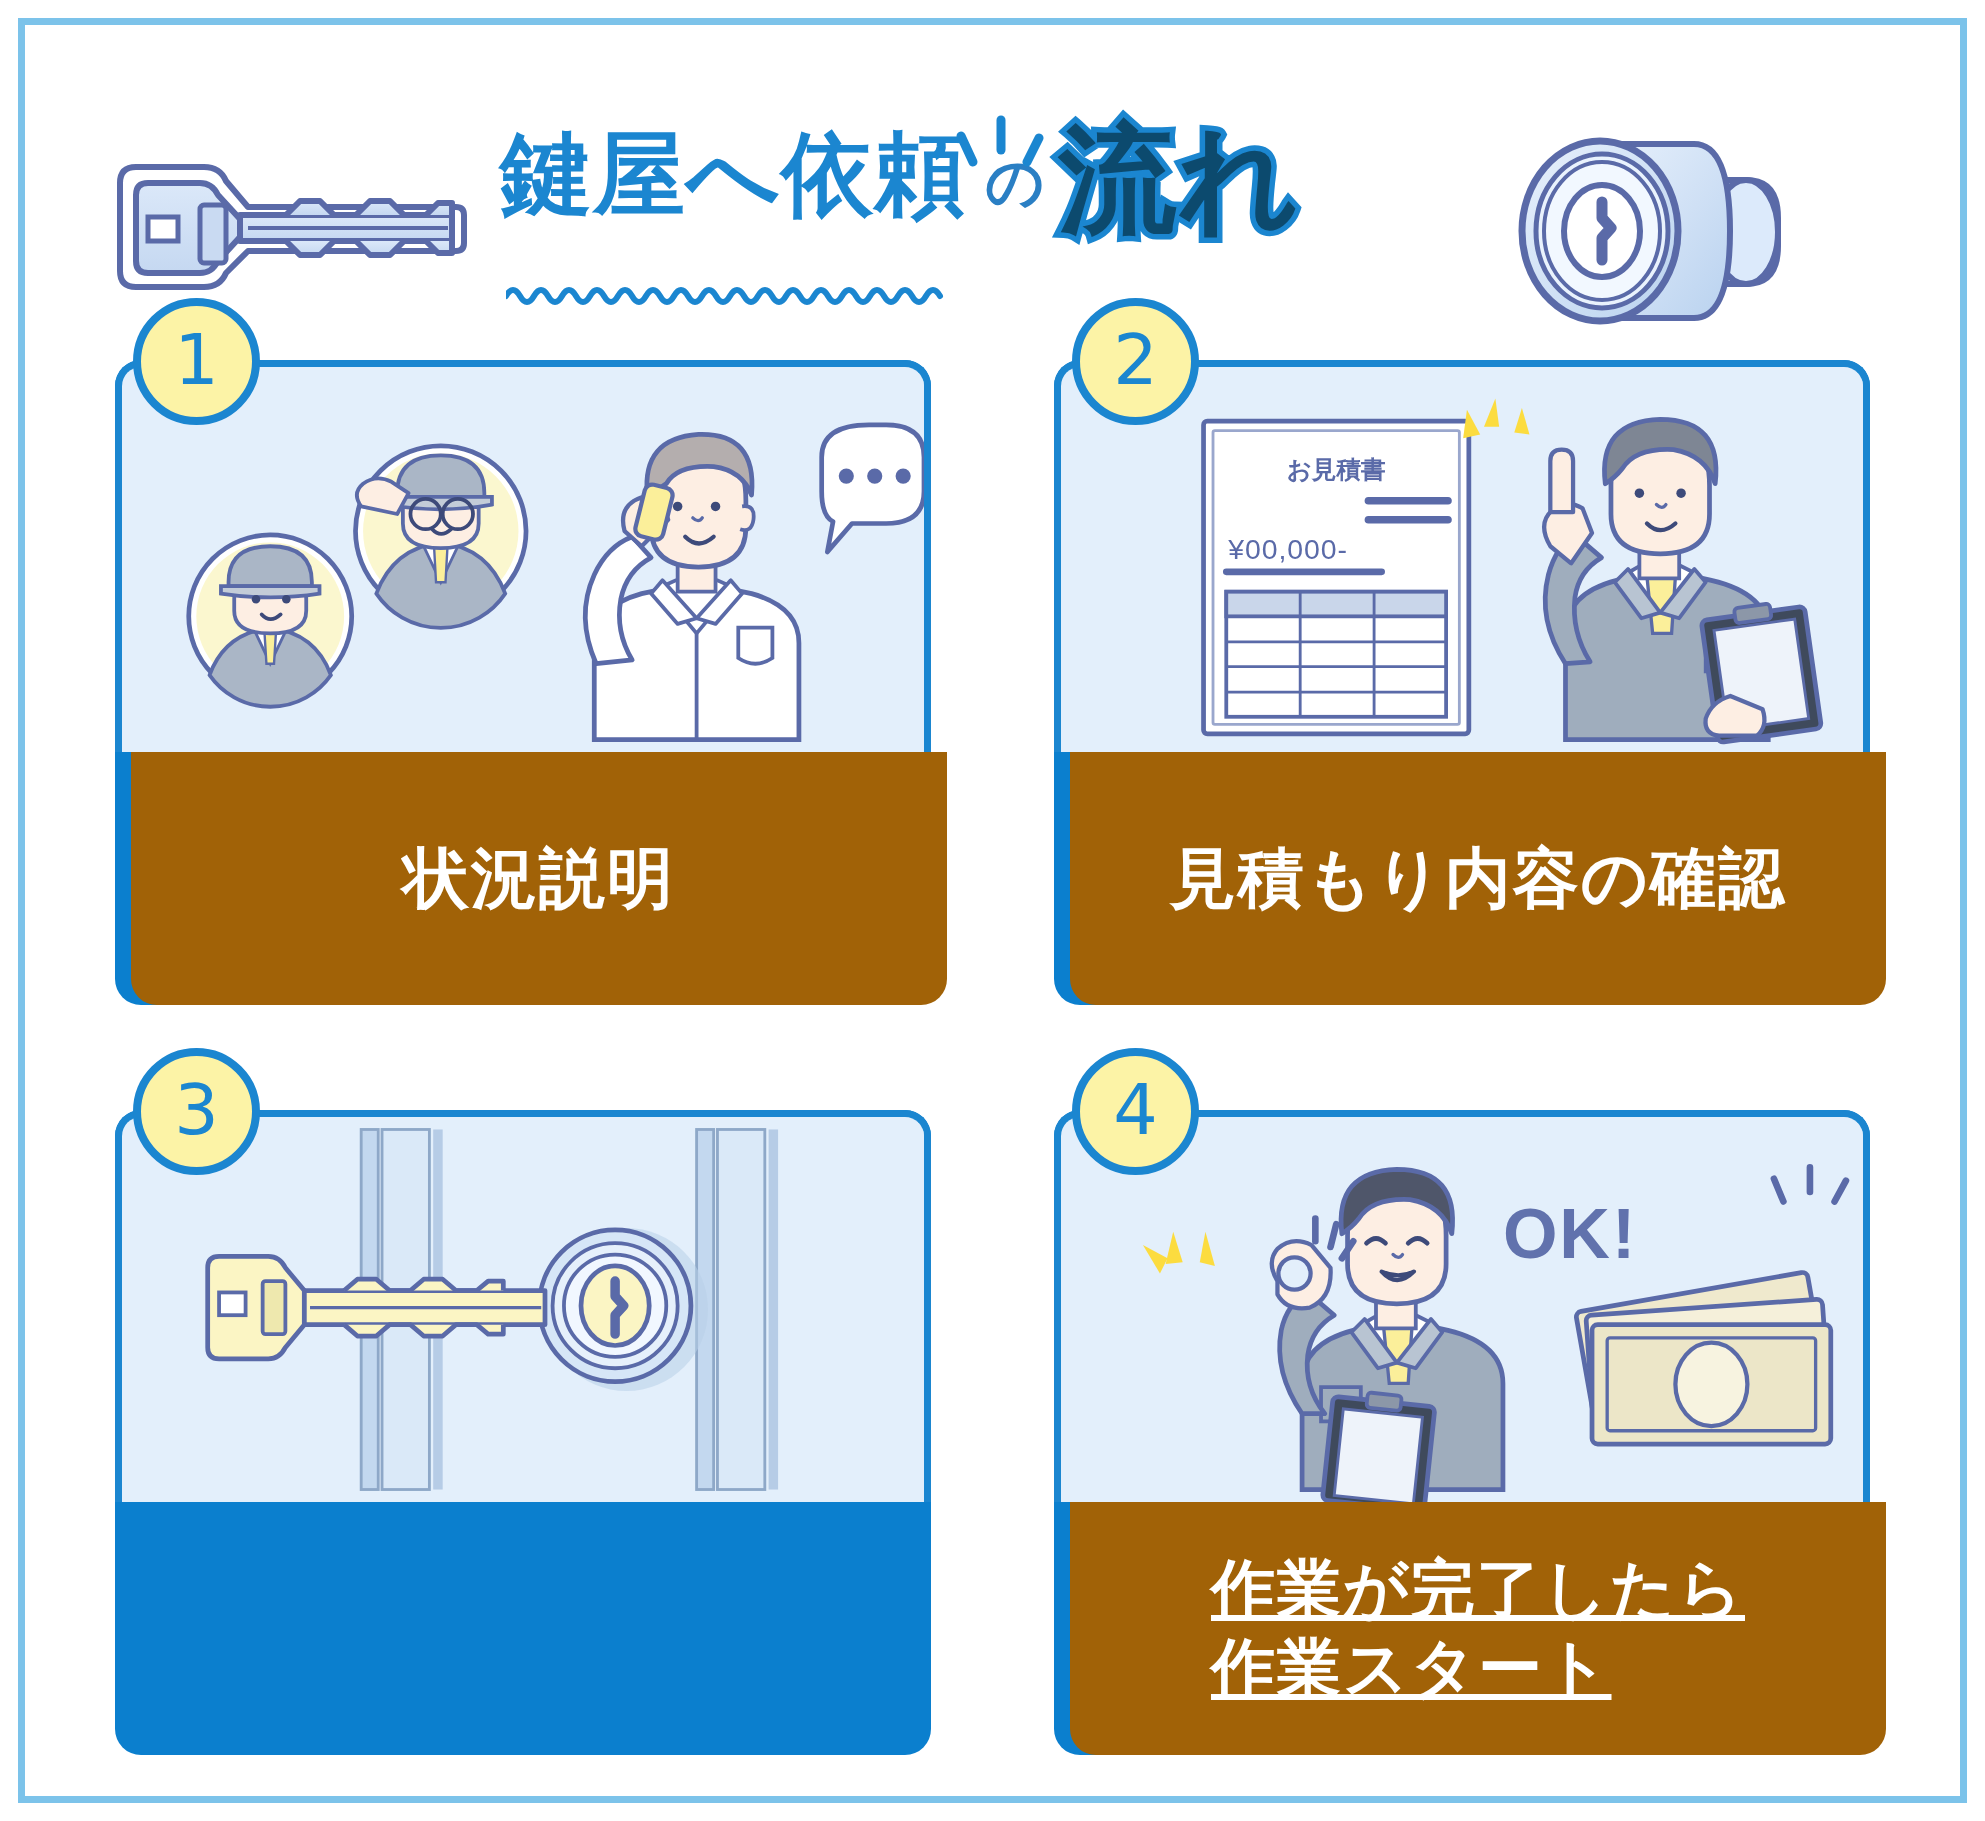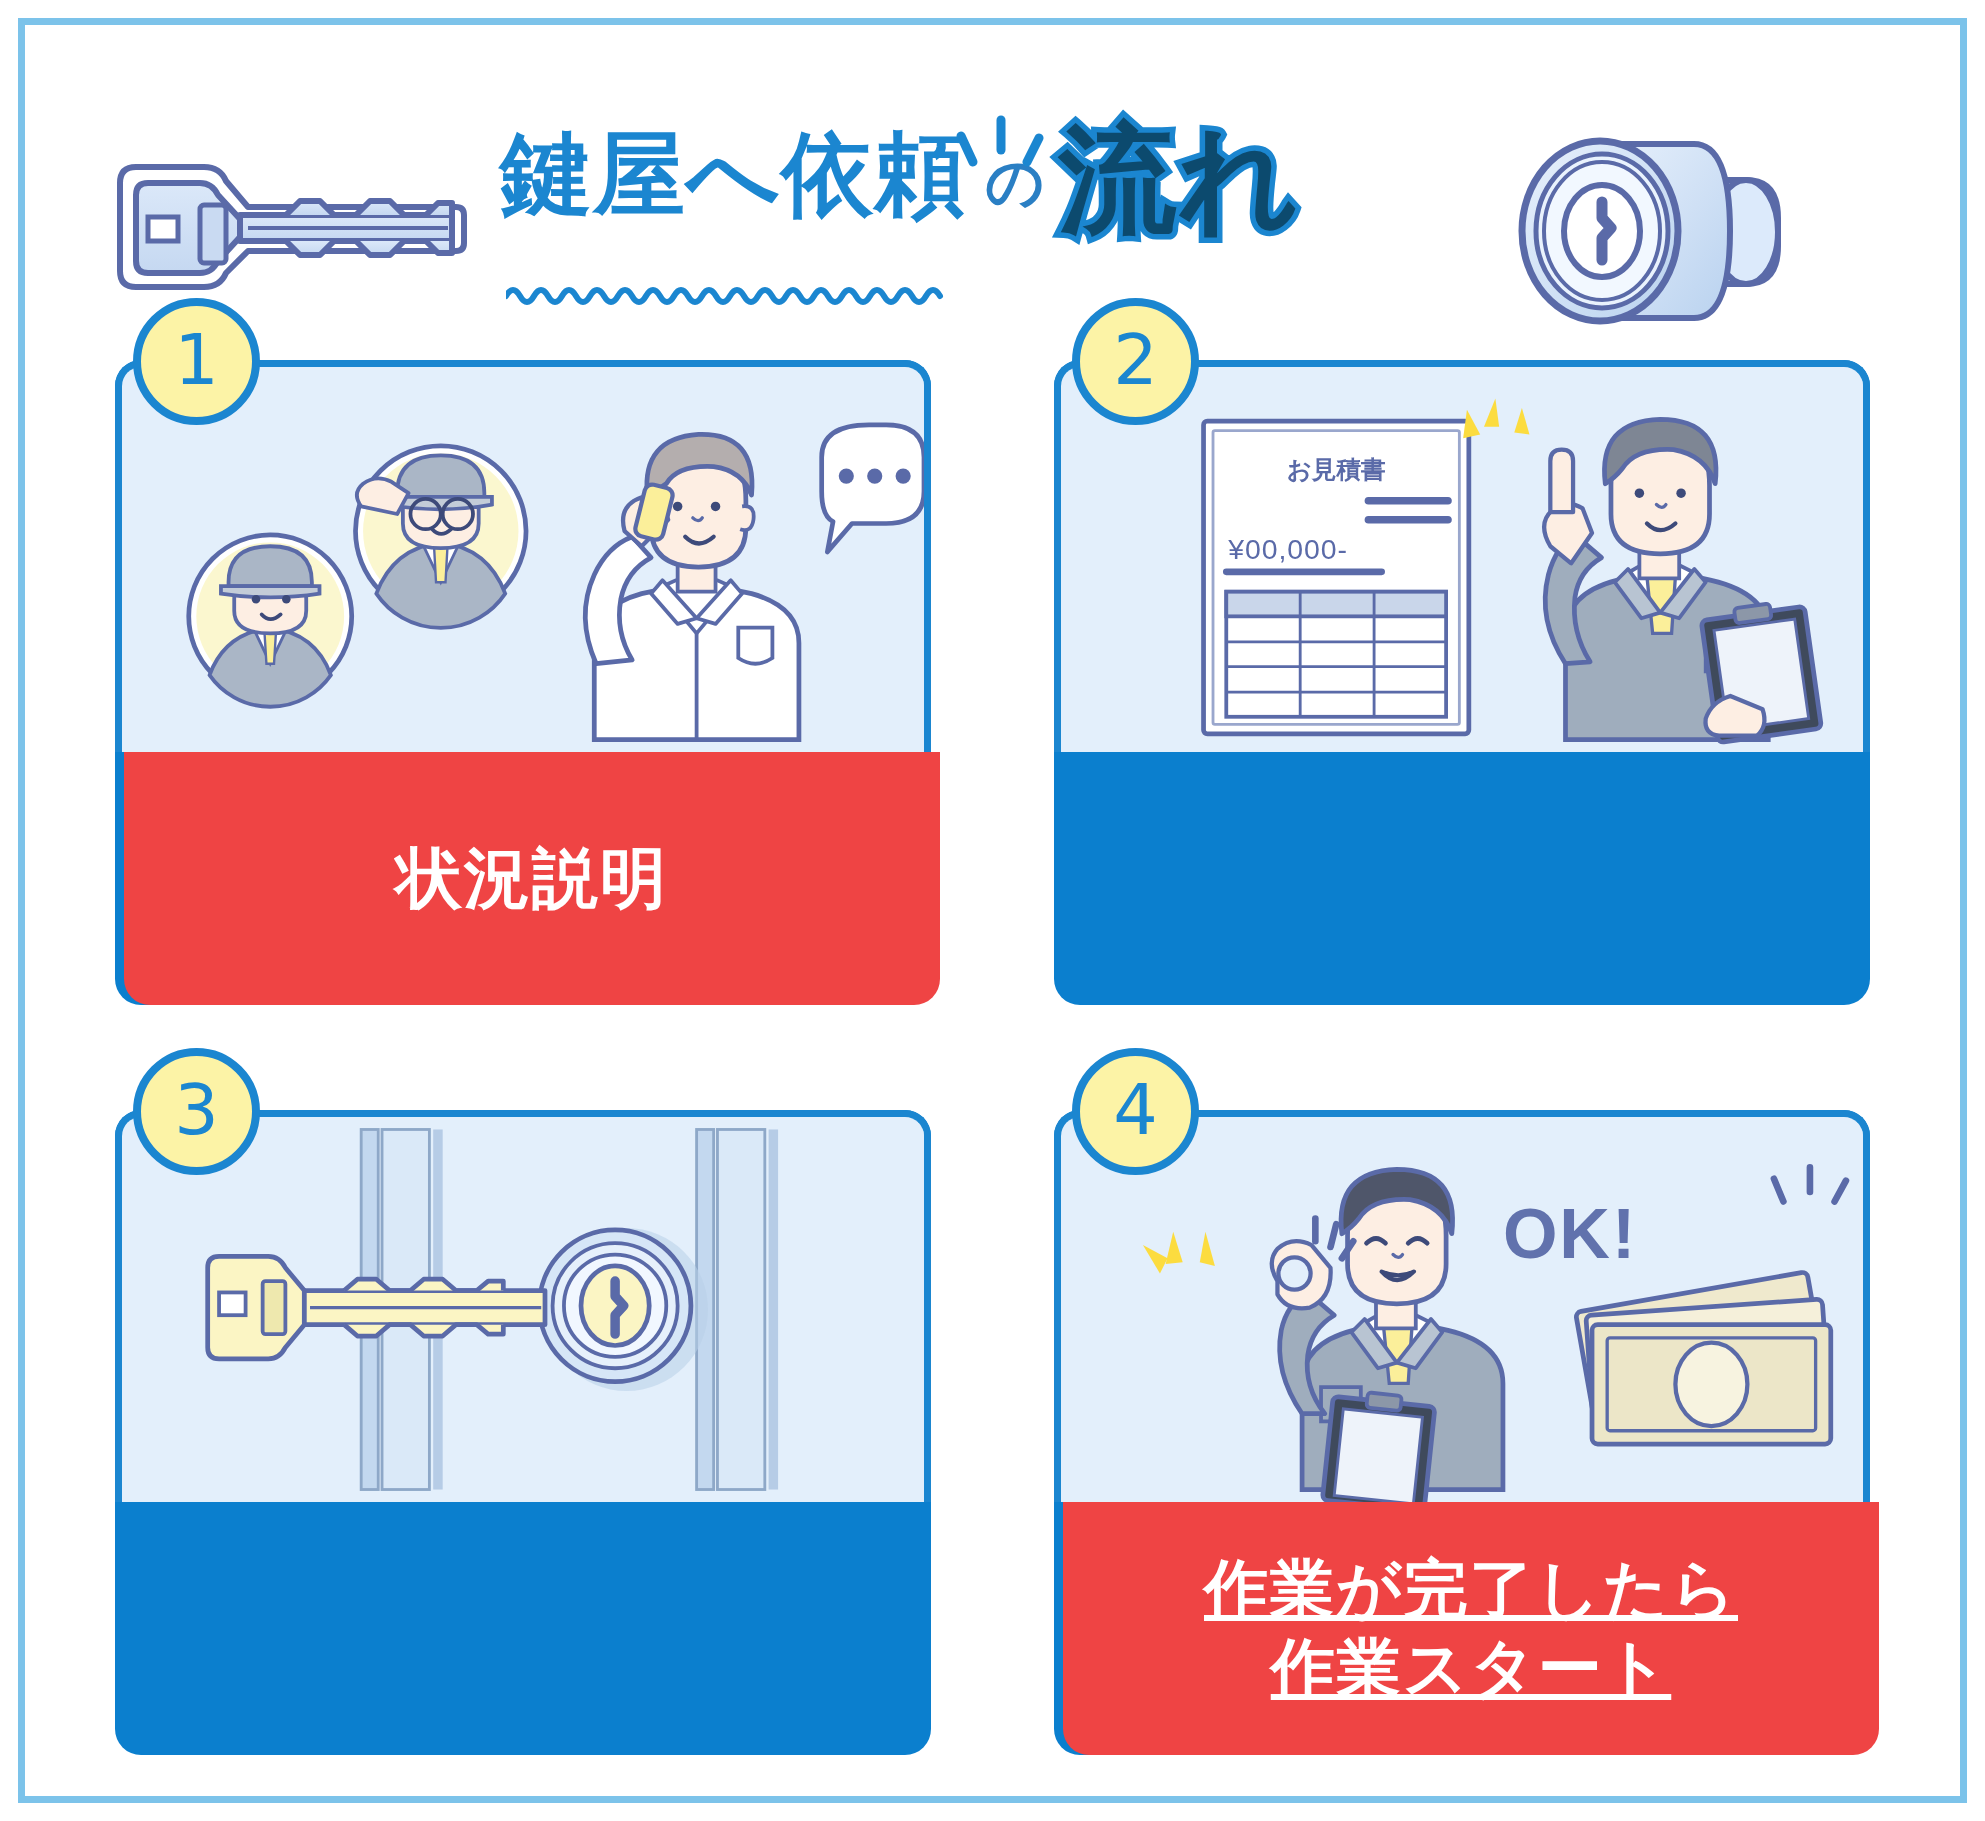--- a/index.html
+++ b/index.html
@@ -147,31 +147,31 @@
     border: 7px solid #1b86d0;
     border-bottom: none;
     border-top-left-radius: 26px;
     border-top-right-radius: 26px;
     background: #e3effb;
     overflow: hidden;
   }
 
   .card-caption {
     position: absolute;
-    left: 9px;
+    left: 16px;
     top: 392px;
     width: 100%;
     height: 253px;
-    background: #ef4444;
+    background: #a16207;
     border-bottom-left-radius: 26px;
     border-bottom-right-radius: 26px;
     display: flex;
     align-items: center;
     justify-content: center;
-    text-align: center;
+    text-align: left;
     color: #ffffff;
   }
 
   .caption-text {
     font-size: 66px;
     font-weight: bold;
     line-height: 1.22;
     letter-spacing: 2px;
   }
 
@@ -463,20 +463,23 @@
               </g>
 
               <path d="M660 334 Q640 340 634 358 Q632 374 648 376 L688 376 Q700 366 694 348 Z" fill="#fdeee3" stroke="#5a6aa8" stroke-width="4.5" stroke-linejoin="round"></path>
             </g>
           </svg>
         </div>
       </div>
       <div class="badge">
         <span class="badge-num">2</span>
       </div>
+      <div class="card-caption">
+        <div class="caption-text">見積もり内容の確認</div>
+      </div>
     </div>
 
     <div class="card">
       <div class="card-img">
         <div class="scene">
           <svg viewBox="0 0 800 380" xmlns="http://www.w3.org/2000/svg">
             <rect x="0" y="0" width="800" height="380" fill="#e3effb"></rect>
 
             <g>
               <rect x="206" y="0" width="18" height="380" fill="#c3d8ef" stroke="#8ea8c8" stroke-width="3"></rect>

